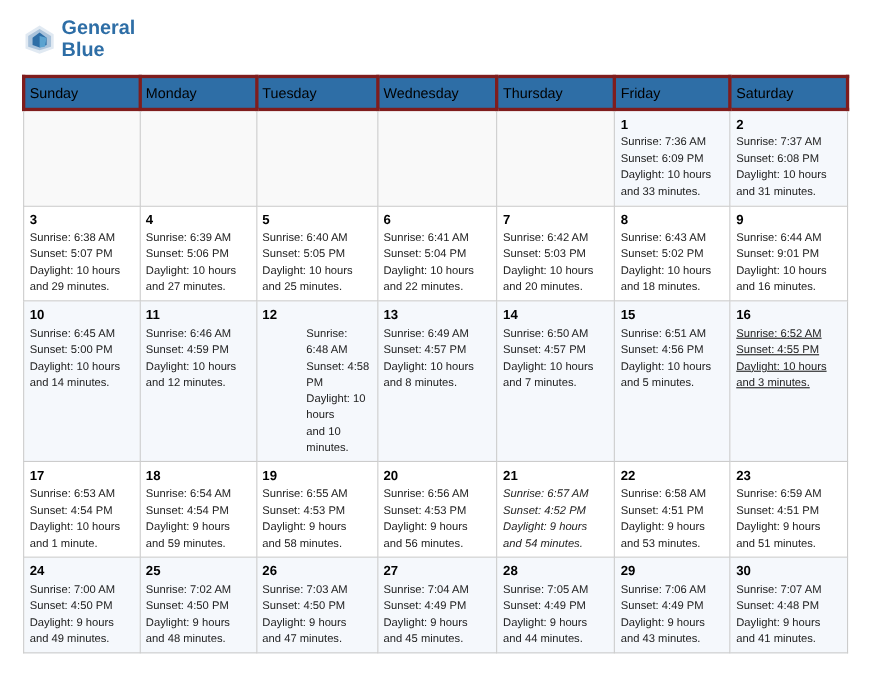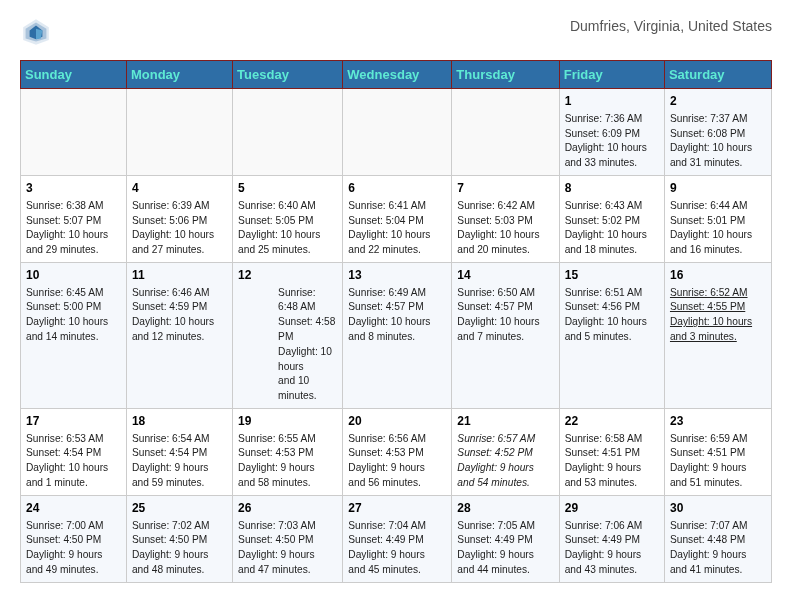--- a/index.html
+++ b/index.html
@@ -47,26 +47,26 @@
       color: #555;
       margin-top: 2px;
     }
     .calendar {
       width: 100%;
       border-collapse: collapse;
       border: 1px solid #ccc;
     }
     .calendar th {
       background: #2e6ea6;
-      color: #5eead4;
+      color: #000000;
       font-size: 13px;
-      font-weight: bold;
+      font-weight: normal;
       padding: 6px 4px;
       text-align: left;
-      border: 1px solid #7f1d1d;
+      border: 3px solid #7f1d1d;
     }
     .calendar td {
       vertical-align: top;
       border: 1px solid #ccc;
       padding: 4px 5px;
       width: 113px;
       min-height: 80px;
       font-size: 10.5px;
       line-height: 1.4;
       background: #fff;
@@ -91,23 +91,26 @@
 
 <div class="page">
   <div class="header">
     <div class="logo">
       <svg class="logo-icon" viewBox="0 0 40 40">
         <polygon points="20,4 36,14 36,30 20,36 4,30 4,14" fill="#2e6ea6" opacity="0.15"></polygon>
         <polygon points="20,8 33,16 33,28 20,32 7,28 7,16" fill="#2e6ea6" opacity="0.3"></polygon>
         <polygon points="20,12 28,18 28,26 20,29 12,26 12,18" fill="#2e6ea6"></polygon>
         <polygon points="20,16 28,18 26,28 20,29" fill="#5ba3d0"></polygon>
       </svg>
+      <div class="logo-text">
+        <div><span>General</span></div>
+        <div><span>Blue</span></div>
+      </div>
     </div>
     <div class="title-block">
-      <div class="location">Dumfries, Virginia, United States</div>
     </div>
   </div>
 
   <table class="calendar">
     <thead>
       <tr id="thead-row">
           <th>Sunday</th>
           <th>Monday</th>
           <th>Tuesday</th>
           <th>Wednesday</th>
@@ -177,21 +180,21 @@
           <td>
             <span class="day-num">8</span>
             <div class="day-info" style="white-space: pre-line;">Sunrise: 6:43 AM
 Sunset: 5:02 PM
 Daylight: 10 hours
 and 18 minutes.</div>
           </td>
           <td>
             <span class="day-num">9</span>
             <div class="day-info" style="white-space: pre-line;">Sunrise: 6:44 AM
-Sunset: 5:01 PM
+Sunset: 9:01 PM
 Daylight: 10 hours
 and 16 minutes.</div>
           </td>
         </tr>
         <tr>
           <td>
             <span class="day-num">10</span>
             <div class="day-info" style="white-space: pre-line;">Sunrise: 6:45 AM
 Sunset: 5:00 PM
 Daylight: 10 hours

